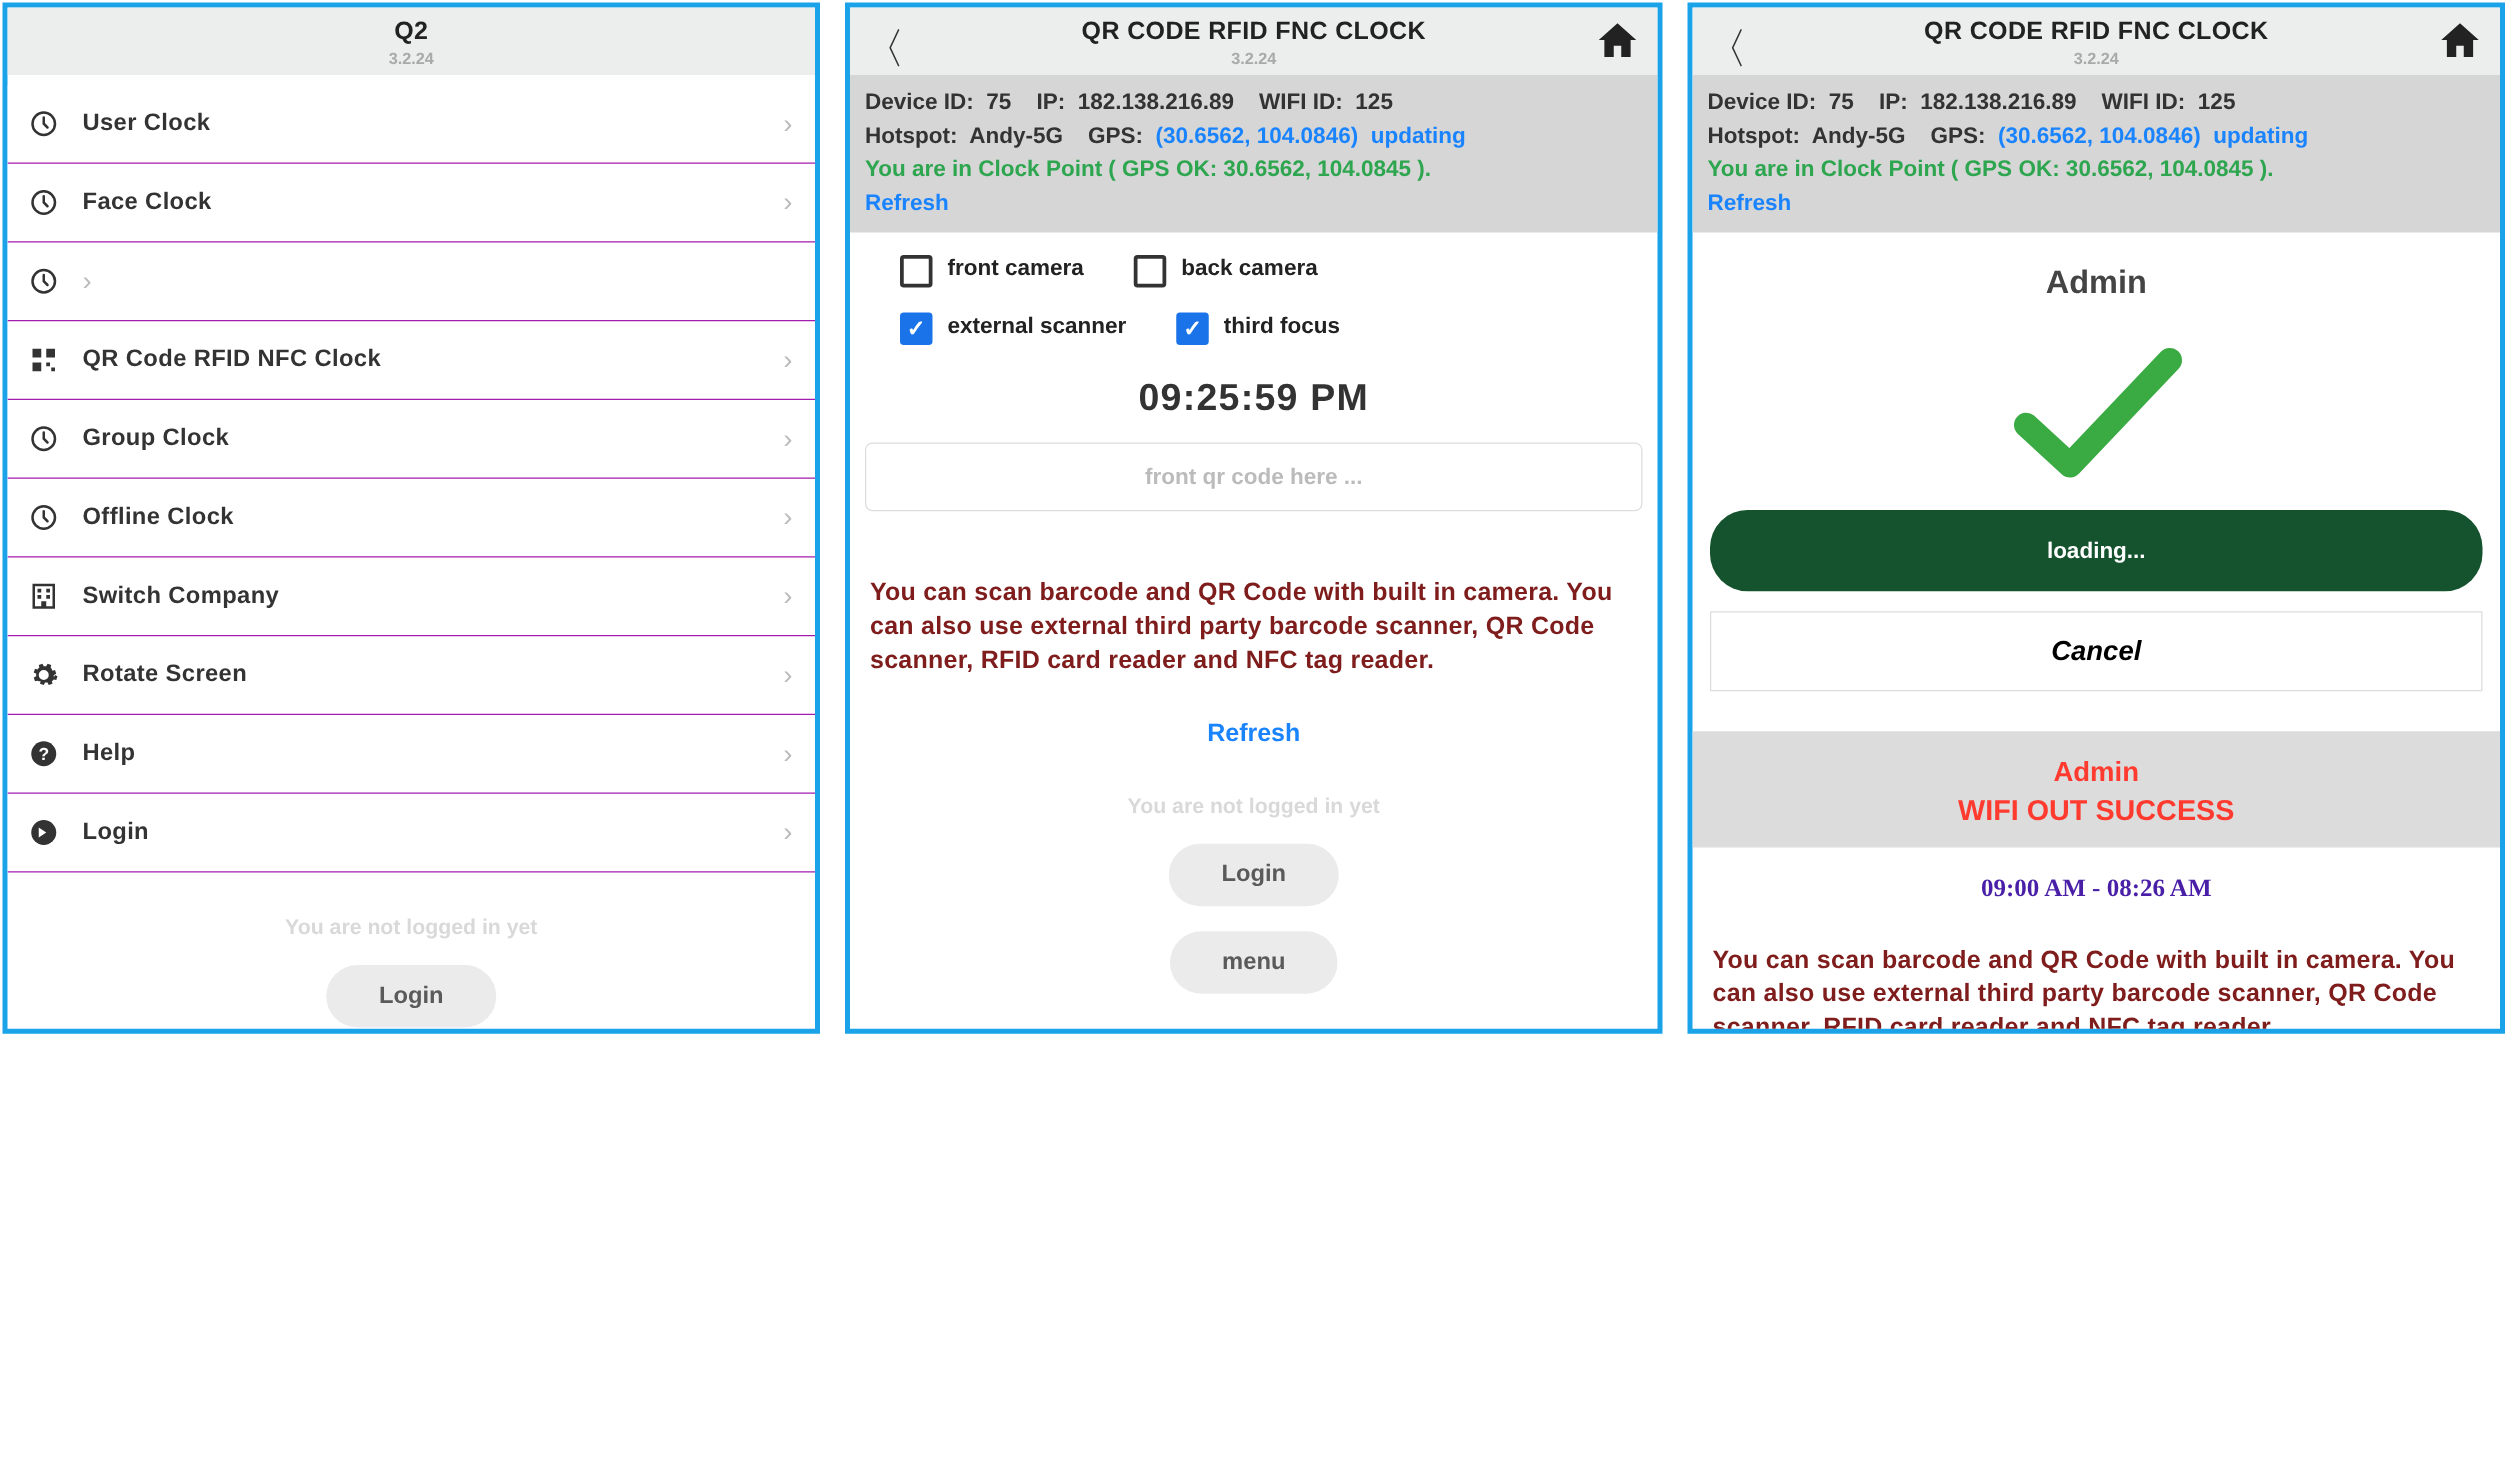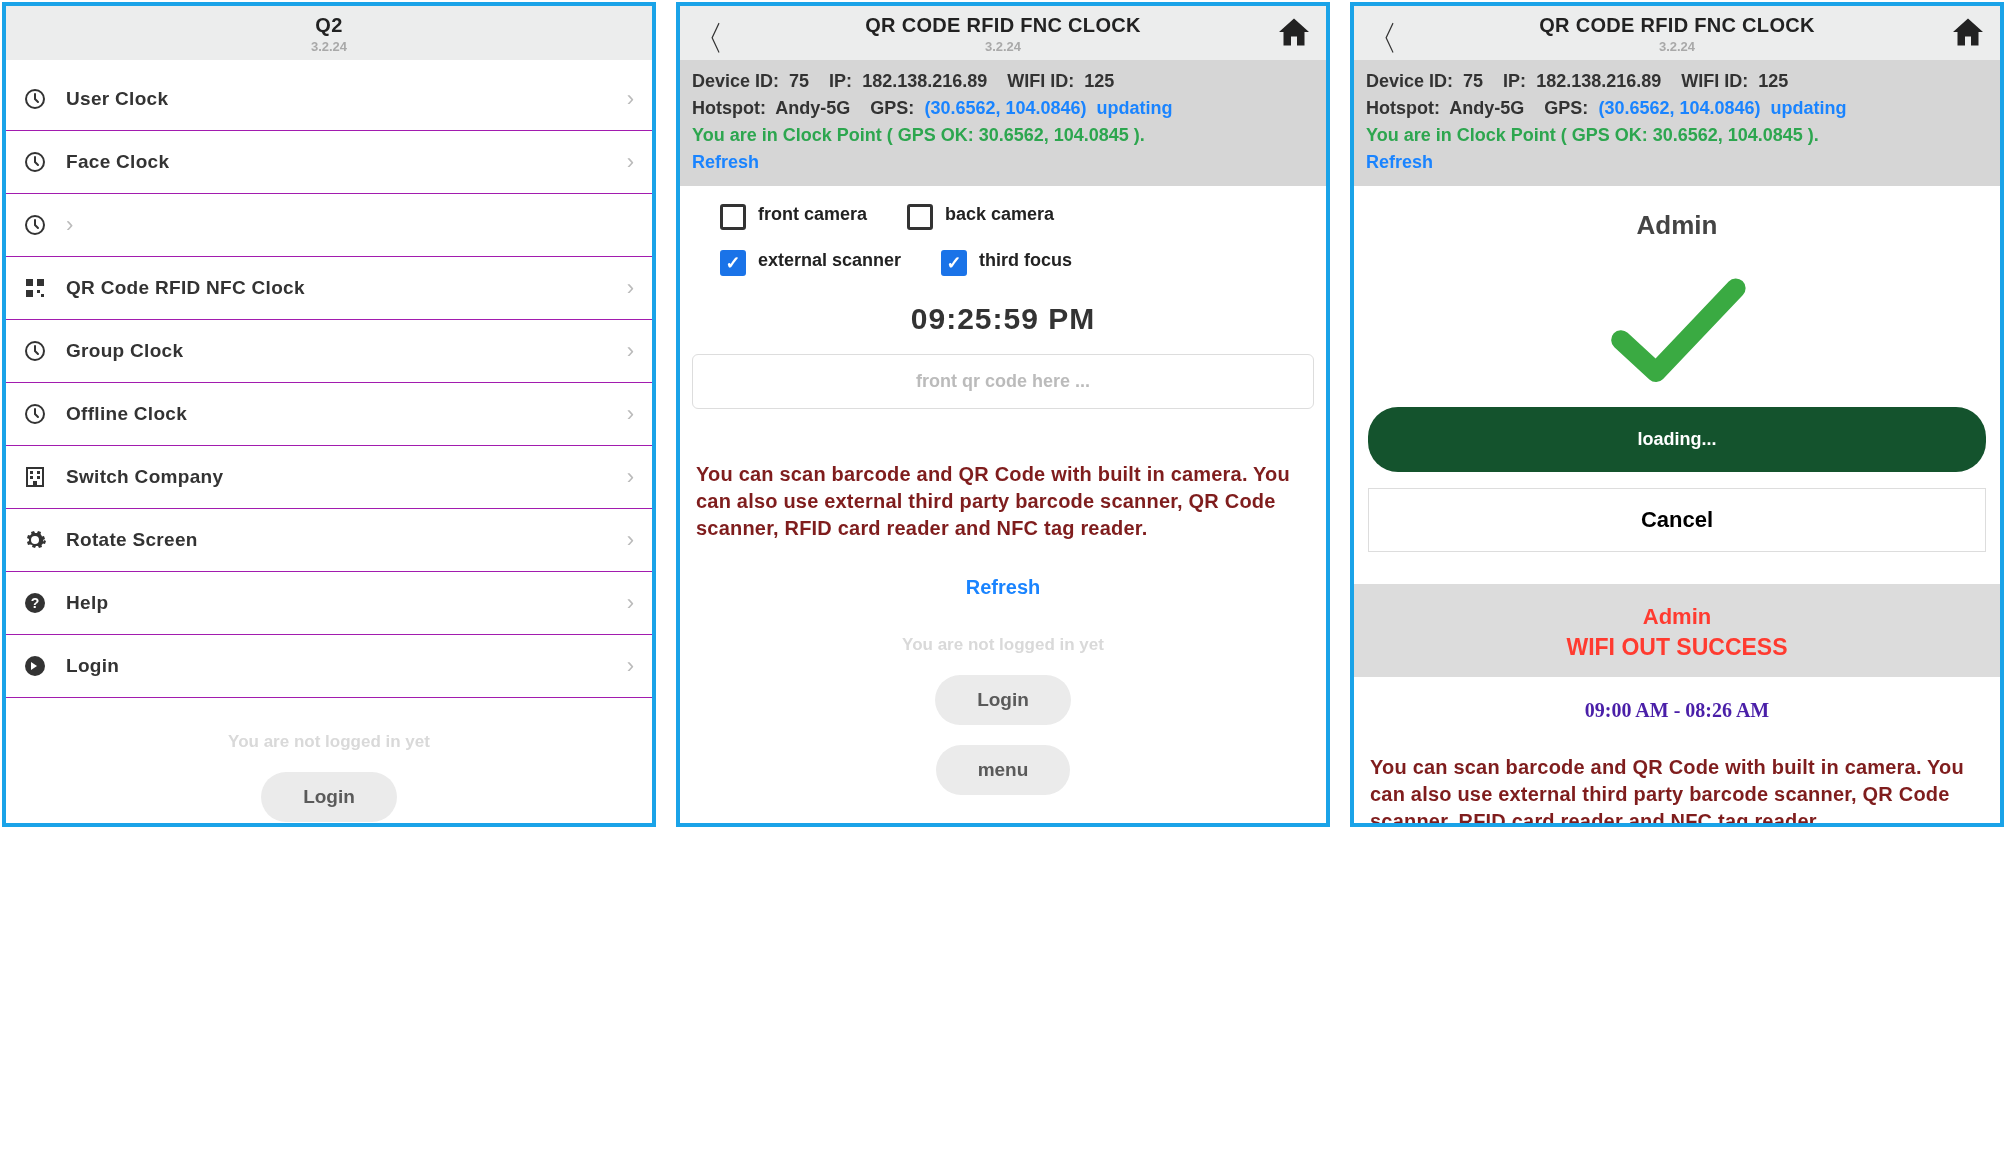--- a/index.html
+++ b/index.html
@@ -84,21 +84,21 @@
   .company-id { text-align:center; font-weight:800; font-size:16px; color:#333; padding-top:70px;}
   .admin-title { text-align:center; font-size:26px; font-weight:800; color:#444; padding:24px 0 10px;}
   .check-wrap { text-align:center; padding:22px 0 6px;}
   .check-wrap svg { width:140px; height:120px;}
   .green-btn {
     margin: 4px 14px 16px; background:#14532d; color:#fff; text-align:center;
     font-weight:800; font-size:18px; padding:22px; border-radius:30px; cursor:pointer;
   }
   .cancel-btn {
     margin: 0 14px 24px; border:1px solid #ddd; text-align:center;
-    font-weight:800; font-size:22px; padding:18px; cursor:pointer; background:#fff;
+    font-weight:800; font-size:22px; padding:18px; cursor:pointer; background:#fff;font-style:italic;
   }
   .result-box { background:#dcdcdc; text-align:center; padding:20px 0 16px; margin: 8px 0 0;}
   .result-box .l1 { color:#ff3b30; font-weight:800; font-size:22px;}
   .result-box .l2 { color:#ff3b30; font-weight:800; font-size:23px; margin-top:4px;}
   .time-range { text-align:center; color:#4a1fa8; font-weight:800; font-size:20px; padding:22px 0 6px;font-family:Liberation Serif, serif;}
 </style>
 </head>
 <body>
 
 <div class="panel">

